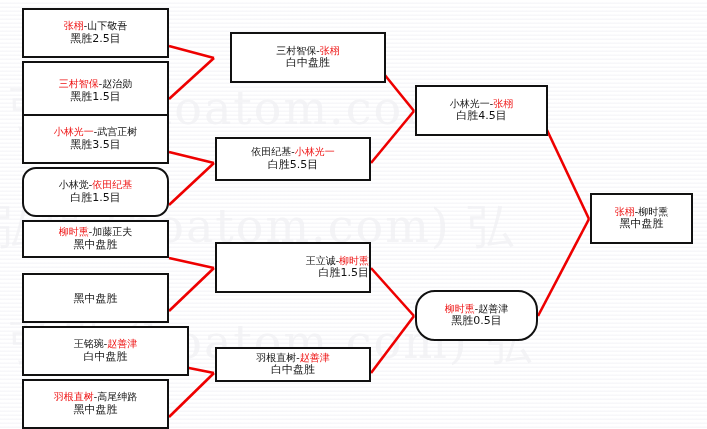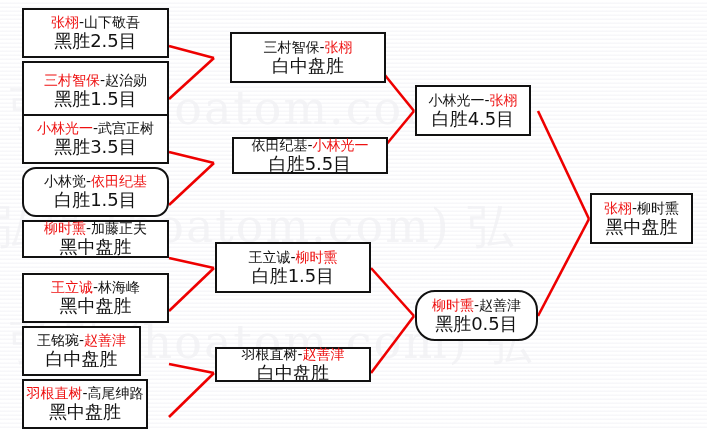--- a/index.html
+++ b/index.html
@@ -48,22 +48,22 @@
     border:2px solid #111111;
     background:#ffffff;
     display:flex;
     flex-direction:column;
     align-items:center;
     justify-content:center;
     font-family:"DejaVu Sans","Liberation Sans",sans-serif;
     line-height:1.08;
     color:#111111;
   }
-  .node .ln1{font-size:14px;white-space:nowrap;}
-  .node .ln2{font-size:18px;white-space:nowrap;margin-top:1px;}
+  .node .ln1{font-size:10px;white-space:nowrap;font-family:Liberation Serif, serif;}
+  .node .ln2{font-size:11px;white-space:nowrap;margin-top:1px;}
   .w{color:#ee1111;}
   .l{color:#111111;}
   .dash{color:#111111;}
 </style>
 </head>
 <body>
 
 <div id="stage">
 
   <div class="wm">
@@ -105,48 +105,47 @@
       </div>
       <div class="node" style="left: 22px; top: 167px; width: 147px; height: 50px; border-radius: 14px;">
         <div class="ln1"><span class="l">小林觉</span><span class="dash">-</span><span class="w">依田纪基</span></div>
         <div class="ln2">白胜1.5目</div>
       </div>
       <div class="node" style="left: 22px; top: 220px; width: 147px; height: 38px;">
         <div class="ln1"><span class="w">柳时熏</span><span class="dash">-</span><span class="l">加藤正夫</span></div>
         <div class="ln2">黑中盘胜</div>
       </div>
       <div class="node" style="left: 22px; top: 273px; width: 147px; height: 50px;">
-        <div class="ln1"><span class="w">王立诚</span><span class="dash">-</span><span class="l">林海峰</span></div>
         <div class="ln2">黑中盘胜</div>
       </div>
-      <div class="node" style="left: 22px; top: 326px; width: 119px; height: 50px;">
+      <div class="node" style="left: 22px; top: 326px; width: 167px; height: 50px;">
         <div class="ln1"><span class="l">王铭琬</span><span class="dash">-</span><span class="w">赵善津</span></div>
         <div class="ln2">白中盘胜</div>
       </div>
-      <div class="node" style="left: 22px; top: 379px; width: 126px; height: 50px;">
+      <div class="node" style="left: 22px; top: 379px; width: 147px; height: 50px;">
         <div class="ln1"><span class="w">羽根直树</span><span class="dash">-</span><span class="l">高尾绅路</span></div>
         <div class="ln2">黑中盘胜</div>
       </div>
       <div class="node" style="left: 230px; top: 32px; width: 156px; height: 51px;">
         <div class="ln1"><span class="l">三村智保</span><span class="dash">-</span><span class="w">张栩</span></div>
         <div class="ln2">白中盘胜</div>
       </div>
-      <div class="node" style="left: 232px; top: 137px; width: 156px; height: 37px;">
+      <div class="node" style="left: 215px; top: 137px; width: 156px; height: 44px;">
         <div class="ln1"><span class="l">依田纪基</span><span class="dash">-</span><span class="w">小林光一</span></div>
         <div class="ln2">白胜5.5目</div>
       </div>
-      <div class="node" style="left: 215px; top: 242px; width: 156px; height: 51px;">
+      <div class="node" style="left: 215px; top: 242px; width: 156px; height: 51px; align-items: flex-end;">
         <div class="ln1"><span class="l">王立诚</span><span class="dash">-</span><span class="w">柳时熏</span></div>
         <div class="ln2">白胜1.5目</div>
       </div>
       <div class="node" style="left: 215px; top: 347px; width: 156px; height: 35px;">
         <div class="ln1"><span class="l">羽根直树</span><span class="dash">-</span><span class="w">赵善津</span></div>
         <div class="ln2">白中盘胜</div>
       </div>
-      <div class="node" style="left: 415px; top: 85px; width: 116px; height: 51px;">
+      <div class="node" style="left: 415px; top: 85px; width: 133px; height: 51px;">
         <div class="ln1"><span class="l">小林光一</span><span class="dash">-</span><span class="w">张栩</span></div>
         <div class="ln2">白胜4.5目</div>
       </div>
       <div class="node" style="left: 415px; top: 290px; width: 123px; height: 51px; border-radius: 20px;">
         <div class="ln1"><span class="w">柳时熏</span><span class="dash">-</span><span class="l">赵善津</span></div>
         <div class="ln2">黑胜0.5目</div>
       </div>
       <div class="node" style="left: 590px; top: 193px; width: 103px; height: 51px;">
         <div class="ln1"><span class="w">张栩</span><span class="dash">-</span><span class="l">柳时熏</span></div>
         <div class="ln2">黑中盘胜</div>

